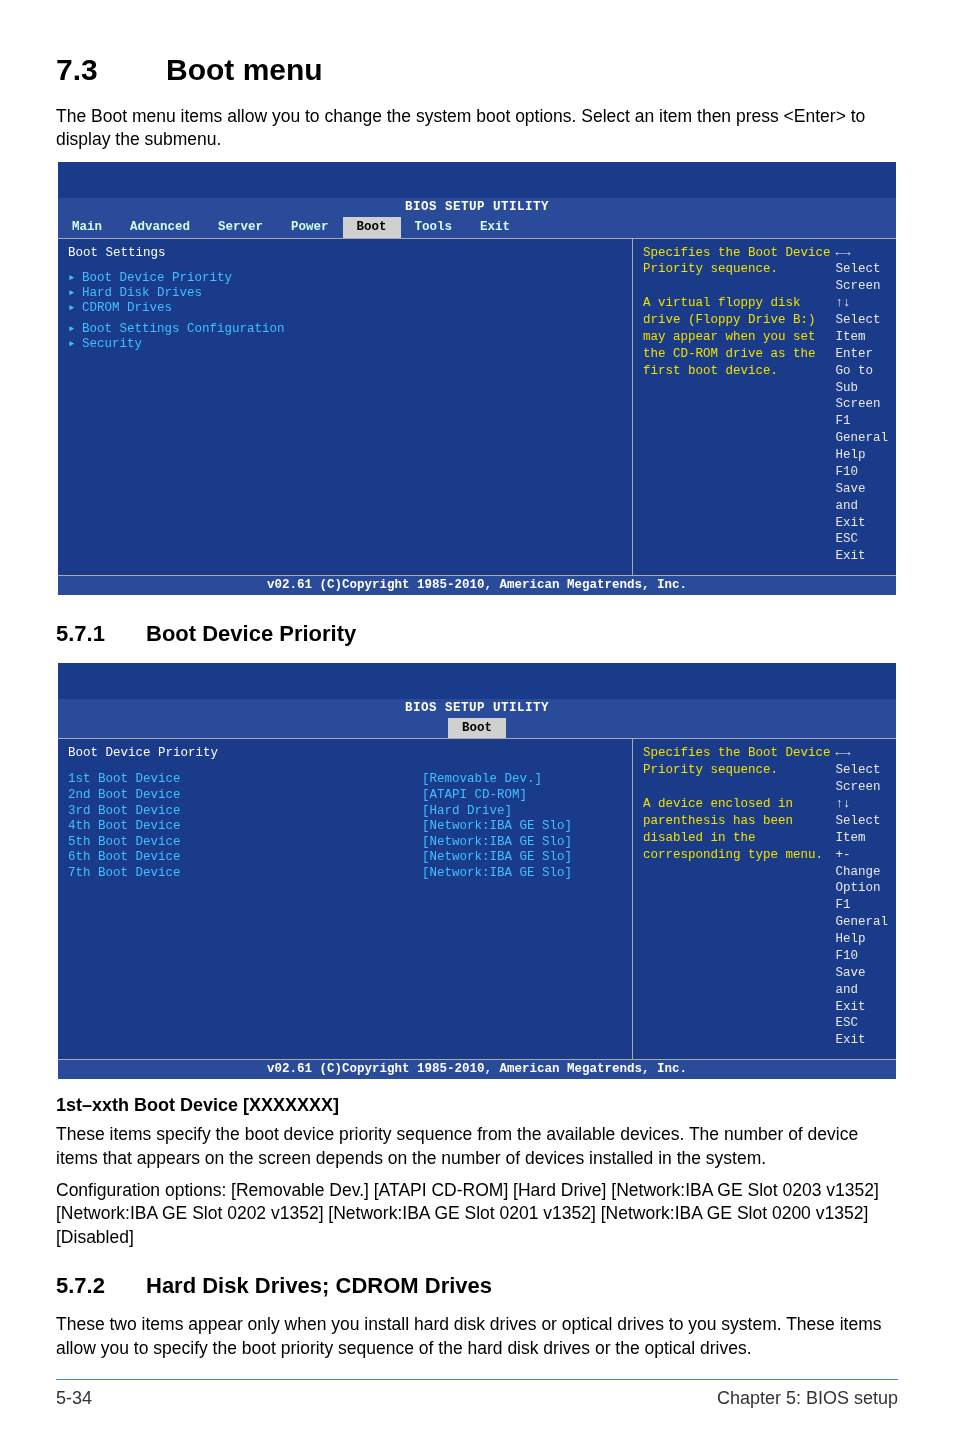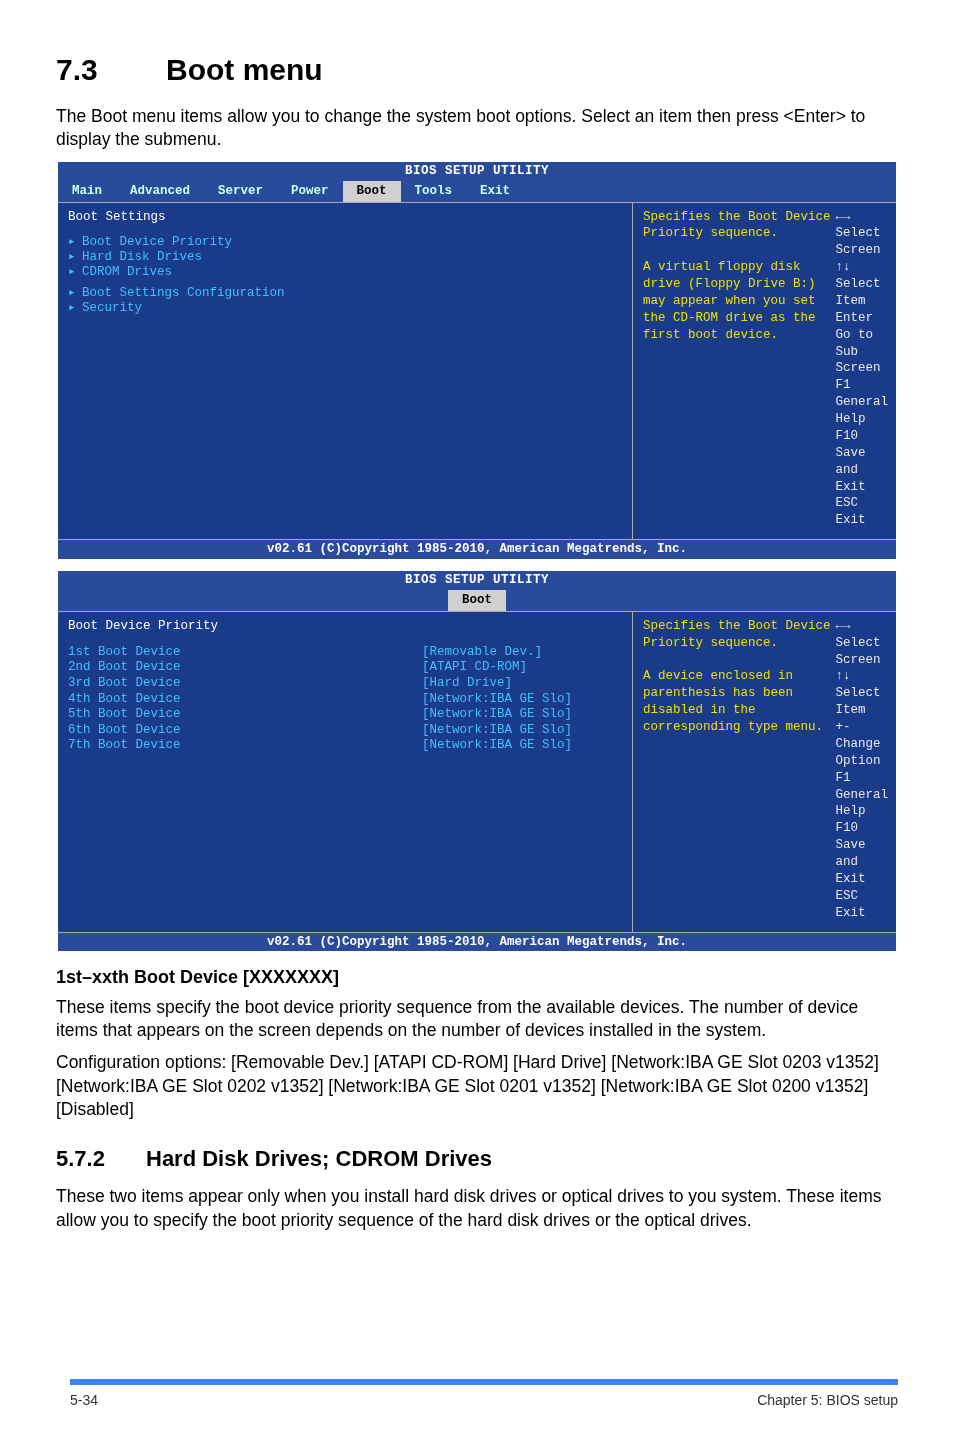--- a/index.html
+++ b/index.html
@@ -28,20 +28,21 @@
     margin:8px 0 8px 0;
     font-size:12.5px;
   }
   .bios .titlebar{
     background:var(--bios-midblue);
     color:#fff;
     text-align:center;
     padding:1px 0;
     font-weight:bold;
     letter-spacing:0.5px;
+    margin-top:36px;
   }
   .bios .menubar{
     background:var(--bios-midblue);
     display:flex;
     padding:0;
     border-bottom:1px solid #aaa;
   }
   .bios .menubar span{
     padding:2px 14px;
     color:#cfe;
@@ -85,23 +86,23 @@
     font-weight:bold;
     padding:1px 0;
     border-top:1px solid #aaa;
   }
   .bios .optrow{display:flex;line-height:1.25;}
   .bios .optrow .l{flex:1;color:var(--bios-cyan);}
   .bios .optrow .v{color:var(--bios-cyan);width:200px;}
   .page-footer{
     position:absolute;
     bottom:28px;left:56px;right:56px;
-    border-top:6px solid #3b82f6;
+    border-top:1px solid #3b82f6;
     display:flex;justify-content:space-between;
-    font-size:14px;color:#333;padding-top:6px;margin-left:14px;
+    font-size:18px;color:#333;padding-top:6px;
   }
   .blank{height:6px;}
 </style>
 </head>
 <body>
 
 <div class="page">
 
   <h1 class="sec">
     <span class="num">7.3</span><span>Boot menu</span>
@@ -156,20 +157,23 @@
           <div><span class="k">Enter</span><span class="d">Go to Sub Screen</span></div>
           <div><span class="k">F1</span><span class="d">General Help</span></div>
           <div><span class="k">F10</span><span class="d">Save and Exit</span></div>
           <div><span class="k">ESC</span><span class="d">Exit</span></div>
         </div>
       </div>
     </div>
     <div class="footer">v02.61 (C)Copyright 1985-2010, American Megatrends, Inc.</div>
   </div>
 
+  <h2 class="sub">
+    <span class="num">5.7.1</span><span>Boot Device Priority</span>
+  </h2>
 
   <div class="bios">
     <div class="titlebar">BIOS SETUP UTILITY</div>
     <div class="menubar" style="justify-content:center;">
       <span class="active">Boot</span>
     </div>
     <div class="body">
       <div class="left">
         <div class="heading">Boot Device Priority</div>
         <div class="blank"></div>

